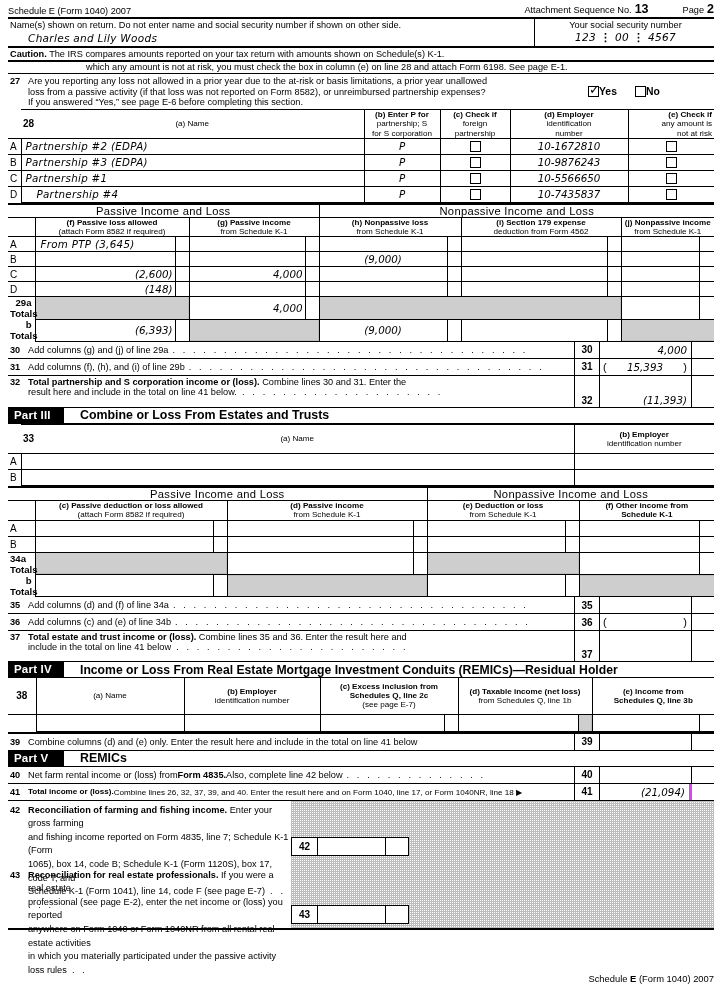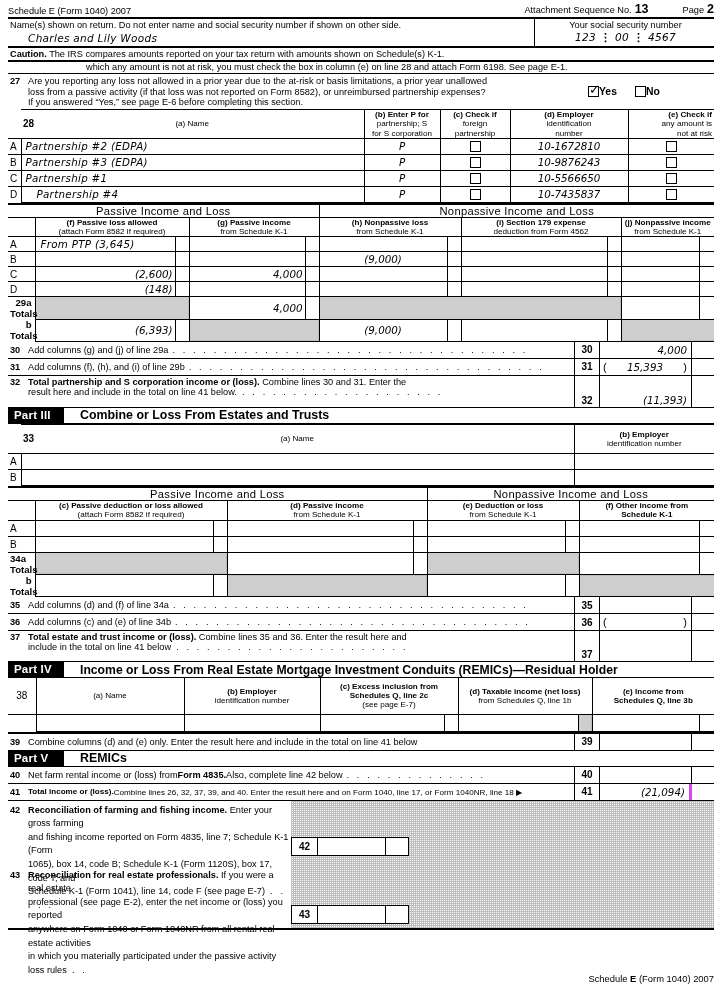--- a/index.html
+++ b/index.html
@@ -545,21 +545,21 @@
         <col style="width:136px">
       <col style="width:124px">
         <col style="width:14px">
       <col style="width:120px">
         <col style="width:14px">
       <col>
         <col style="width:14px">
     </colgroup>
     <tbody>
         <tr style="height:36px">
-      <td class="hdr" style="border-left:none;border-top:none;font-weight:normal;font-size:10px;text-align:center;">38</td>
+      <td class="hdr" style="border-left:none;border-top:none;font-weight:bold;font-size:10px;text-align:center;">38</td>
       <td class="hdr" style="border-top:none;">(a) Name</td>
       <td class="hdr" style="border-top:none;">
         <b>(b) Employer</b><br>
         <span>identification number</span>
       </td>
       <td class="hdr" colspan="2" style="border-top:none;">
         <b>(c) Excess inclusion from</b><br>
         <b>Schedules Q, line 2c</b><br>
         <span>(see page E-7)</span>
       </td>

